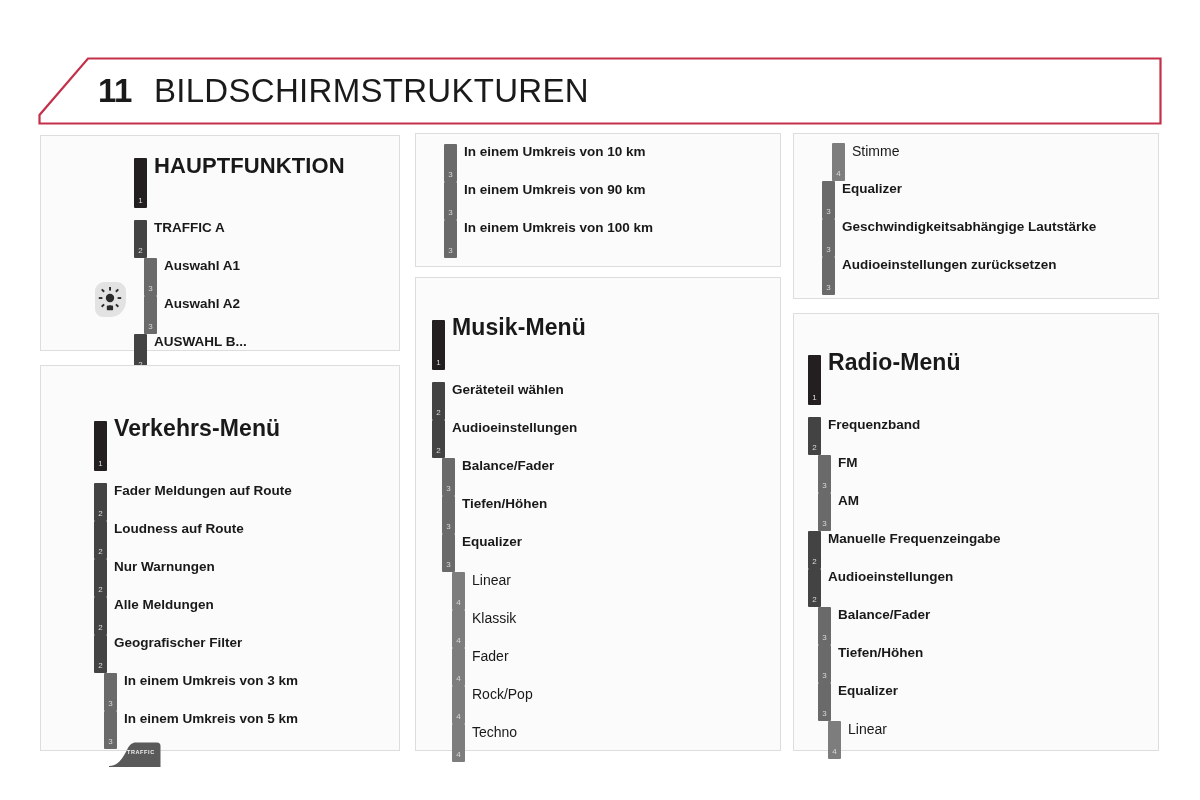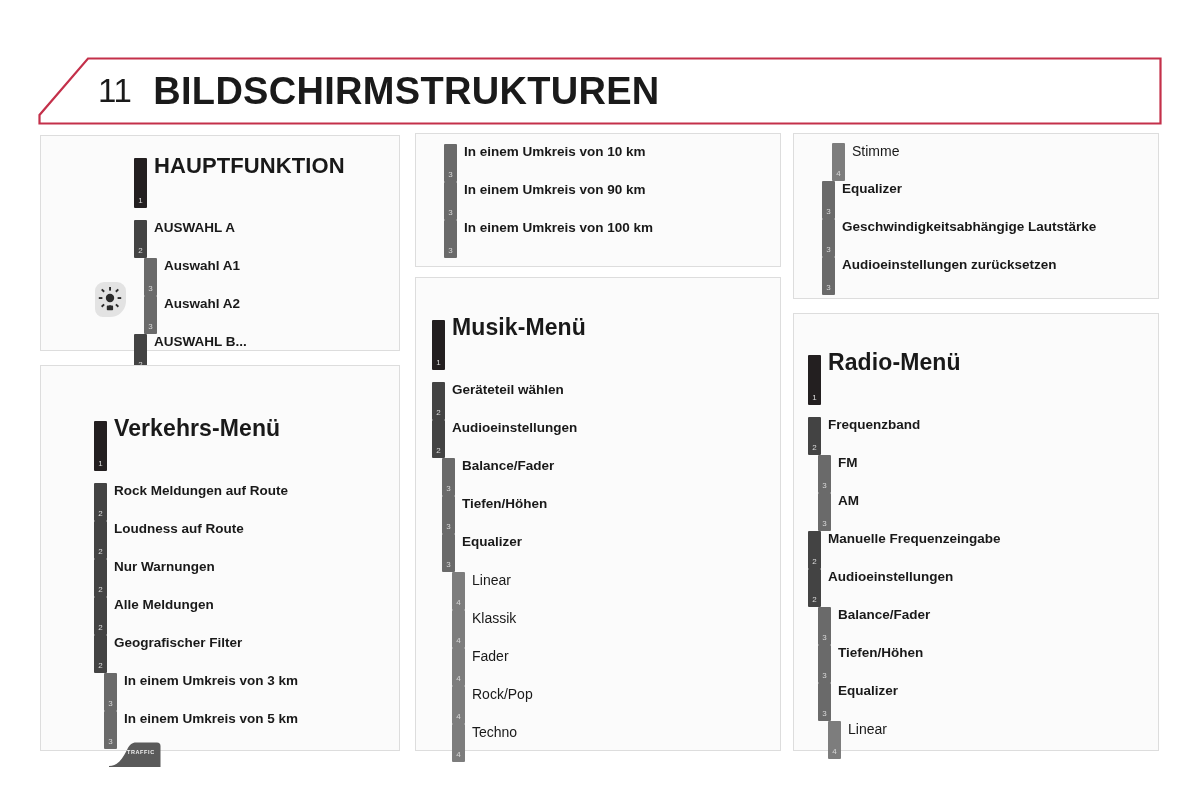--- a/index.html
+++ b/index.html
@@ -23,25 +23,25 @@
   }
   #header-banner svg { position: absolute; left: 0; top: 0; }
   #header-title-wrap {
     position: absolute;
     left: 60px; top: 0;
     height: 68px;
     display: flex; align-items: center;
     gap: 22px;
   }
   .h-num {
+    font-size: 33px; font-weight: bold; color: #1a1a1a;
+    letter-spacing: -0.5px;
+  }
+  .h-text {
     font-size: 33px; font-weight: normal; color: #1a1a1a;
-    letter-spacing: -0.5px;
-  }
-  .h-text {
-    font-size: 38px; font-weight: bold; color: #1a1a1a;
     letter-spacing: 0.3px;
   }
 
   
   .panel {
     position: absolute;
     background: #fbfbfb;
     border: 1px solid #dddddd;
   }
   #panel-main      { left: 40px;  top: 135px; width: 360px; height: 216px; }
@@ -143,21 +143,21 @@
         <div class="row lv1 caps" style="left: 93px; top: 22px;">
           <div class="bar">
             <span class="lvl">1</span>
           </div>
           <span class="rlabel">HAUPTFUNKTION</span>
         </div>
         <div class="row lv2" style="left: 93px; top: 84px;">
           <div class="bar">
             <span class="lvl">2</span>
           </div>
-          <span class="rlabel">AUSWAHL A</span>
+          <span class="rlabel">TRAFFIC A</span>
         </div>
         <div class="row lv3" style="left: 103px; top: 122px;">
           <div class="bar">
             <span class="lvl">3</span>
           </div>
           <span class="rlabel">Auswahl A1</span>
         </div>
         <div class="row lv3" style="left: 103px; top: 160px;">
           <div class="bar">
             <span class="lvl">3</span>
@@ -184,21 +184,21 @@
         <div class="row lv1" style="left: 53px; top: 55px;">
           <div class="bar">
             <span class="lvl">1</span>
           </div>
           <span class="rlabel">Verkehrs-Menü</span>
         </div>
         <div class="row lv2" style="left: 53px; top: 117px;">
           <div class="bar">
             <span class="lvl">2</span>
           </div>
-          <span class="rlabel">Rock Meldungen auf Route</span>
+          <span class="rlabel">Fader Meldungen auf Route</span>
         </div>
         <div class="row lv2" style="left: 53px; top: 155px;">
           <div class="bar">
             <span class="lvl">2</span>
           </div>
           <span class="rlabel">Loudness auf Route</span>
         </div>
         <div class="row lv2" style="left: 53px; top: 193px;">
           <div class="bar">
             <span class="lvl">2</span>

